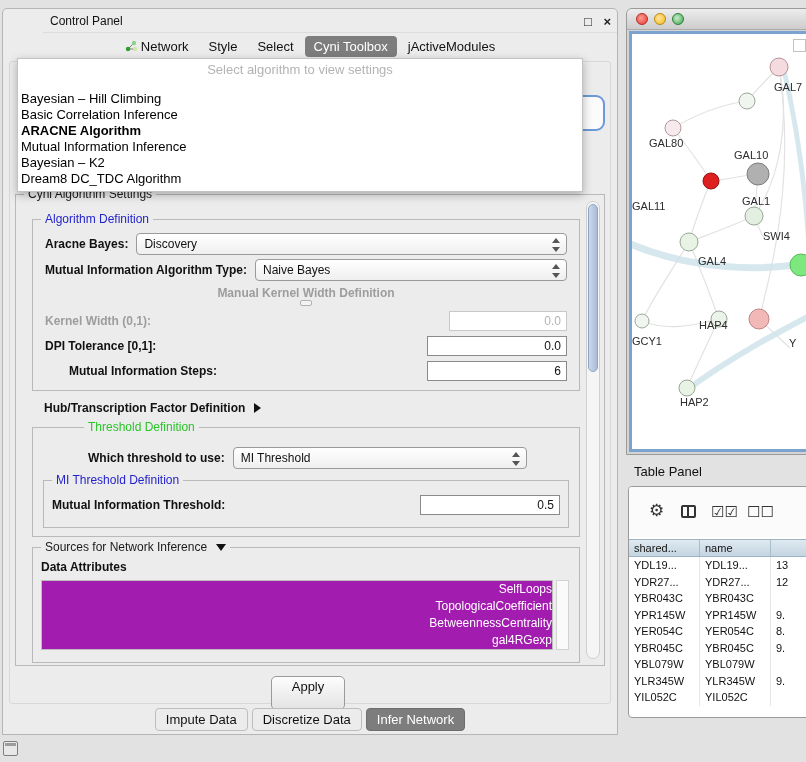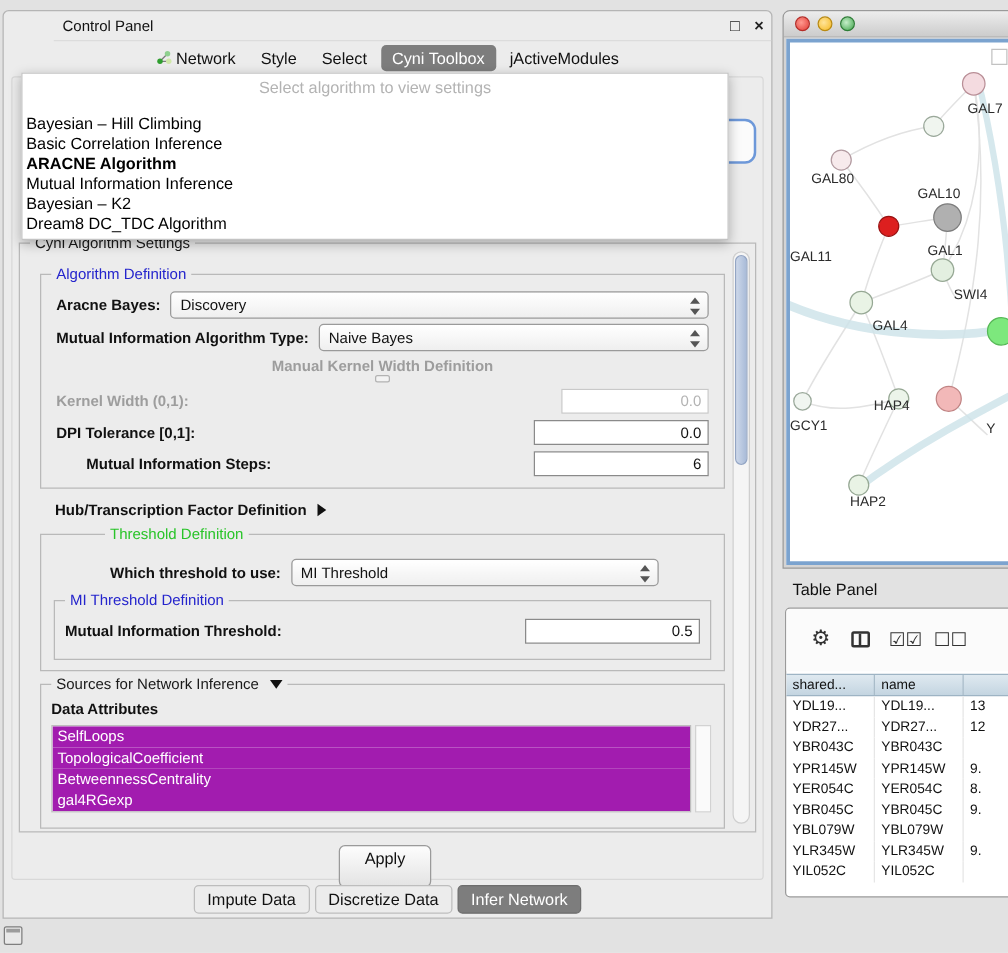--- a/index.html
+++ b/index.html
@@ -69,21 +69,21 @@
   .tri-right{width:0;height:0;border-top:5px solid transparent;border-bottom:5px solid transparent;
     border-left:7px solid #111;margin-left:9px;}
   .tri-down{display:inline-block;width:0;height:0;border-left:5px solid transparent;
     border-right:5px solid transparent;border-top:7px solid #111;margin-left:6px;vertical-align:middle;}
 
   .grp-threshold{left:16px;top:232px;width:548px;height:110px;}
   .which-row{position:absolute;left:55px;right:52px;top:18px;height:24px;display:flex;align-items:center;}
   .grp-mith{left:10px;top:52px;width:526px;height:48px;}
   .mith-row{position:absolute;left:8px;right:8px;top:12px;height:24px;display:flex;align-items:center;}
 
-  .grp-sources{left:16px;top:352px;width:548px;height:116px;}
+  .grp-sources{left:16px;top:352px;width:548px;height:116px;text-align:right;}
   .attr-label{position:absolute;left:8px;top:12px;font-size:12px;font-weight:bold;color:#111;}
   .attr-list{position:absolute;left:8px;top:32px;width:512px;height:70px;background:#fff;
     border:1px solid #bdbdbd;overflow:hidden;}
   .attr-item{height:17px;line-height:17px;font-size:12px;padding-left:4px;color:#111;white-space:nowrap;}
   .attr-item.sel{background:#a21caf;color:#fff;}
   .attr-scroll{position:absolute;left:523px;top:32px;width:13px;height:70px;
     background:#fafafa;border:1px solid #d2d2d2;}
 
   .apply-btn{position:absolute;left:268px;top:667px;width:74px;height:34px;
     border:1px solid #9a9a9a;border-radius:5px;background:linear-gradient(#fdfdfd,#e3e3e3);

